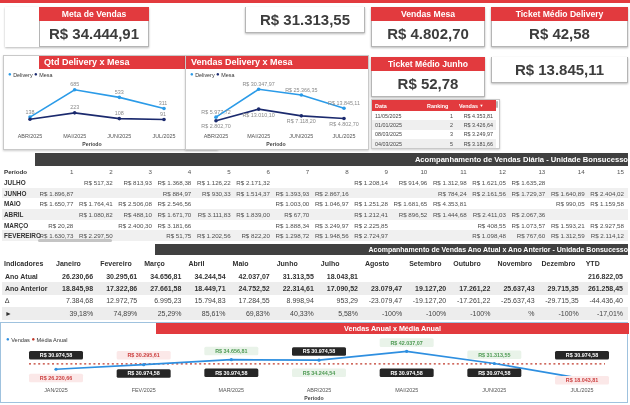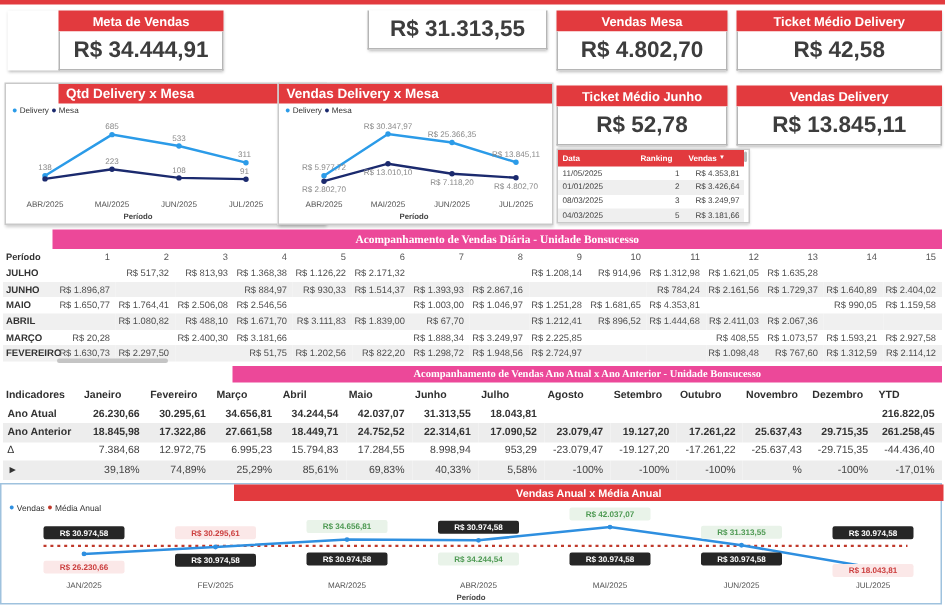--- a/index.html
+++ b/index.html
@@ -9,21 +9,21 @@
   
   .card{position:absolute;box-shadow:0 1px 2px rgba(0,0,0,.28);background:#fff;}
   .card .ch{background:#e23a3e;color:#fff;font-weight:bold;font-size:8.6px;text-align:center;
             height:14px;line-height:14px;white-space:nowrap;overflow:hidden;}
   .card .cv{border:1px solid #b5b5b5;border-top:none;color:#3d3d3d;font-weight:bold;
             font-size:15px;text-align:center;height:25px;line-height:25px;background:#fff;}
   
   .chartcard{position:absolute;border:1px solid #c9c9c9;background:#fff;box-shadow:0 1px 2px rgba(0,0,0,.2);}
   .tbar{background:#e23a3e;color:#fff;font-weight:bold;}
   .tbar.left{font-size:9px;height:13px;line-height:13px;text-align:left;padding-left:5px;}
-  .sectbar{position:absolute;background:#ec4899;color:#fff;font-weight:bold;text-align:center;font-family:Liberation Serif, serif;}
+  .sectbar{position:absolute;background:#404040;color:#fff;font-weight:bold;text-align:right;}
   .legend{position:absolute;font-size:5.4px;color:#333;white-space:nowrap;}
   .legend .dot{font-size:6px;vertical-align:0.5px;}
   
   table{border-collapse:collapse;table-layout:fixed;}
   #daily-table{position:absolute;left:2px;top:166px;width:626px;font-size:6.2px;color:#4e4e4e;}
   #daily-table th{font-weight:normal;color:#555;text-align:right;padding:0 4px 0 0;height:11px;}
   #daily-table th.pl{font-weight:bold;color:#333;text-align:left;padding-left:2px;}
   #daily-table td{text-align:right;padding:0 4px 0 0;height:10.7px;white-space:nowrap;}
   #daily-table td.rl{text-align:left;font-weight:bold;color:#333;padding-left:2px;font-size:6.4px;}
   #daily-table tr.band{background:#f0f0f0;}
@@ -68,21 +68,20 @@
   <div class="card" style="left:491px;top:7px;width:137px;">
     <div class="ch">Ticket Médio Delivery</div>
     <div class="cv">R$ 42,58</div>
   </div>
 
   <div class="card" style="left:371px;top:57px;width:114px;">
     <div class="ch">Ticket Médio Junho</div>
     <div class="cv">R$ 52,78</div>
   </div>
   <div class="card" style="left:491px;top:57px;width:137px;">
-    <div class="ch">Vendas Delivery</div>
     <div class="cv">R$ 13.845,11</div>
   </div>
 
   <div class="chartcard" style="left:3px;top:55px;width:178px;height:93px;padding-left:35px;">
     <div class="tbar left">Qtd Delivery x Mesa</div>
     <div class="legend" id="leg0" style="left:4px;top:15px;"><span class="dot" style="color:#2b9be8">●</span> <span>Delivery</span>&nbsp;<span class="dot" style="color:#1b2a6e">●</span> <span>Mesa</span>&nbsp;</div>
     <svg id="chart-qtd" width="176" height="70" style="position:absolute;left:0;top:22px;">
         <polyline points="26,39.1 70.66666666666666,11.75 115.33333333333333,19.35 160,30.450000000000003" fill="none" stroke="#2b9be8" stroke-width="1.6"></polyline>
         <circle cx="26" cy="39.1" r="1.8" fill="#2b9be8"></circle>
         <text x="26" y="35.6" text-anchor="middle" font-size="5.4" fill="#8a8a8a">138</text>

